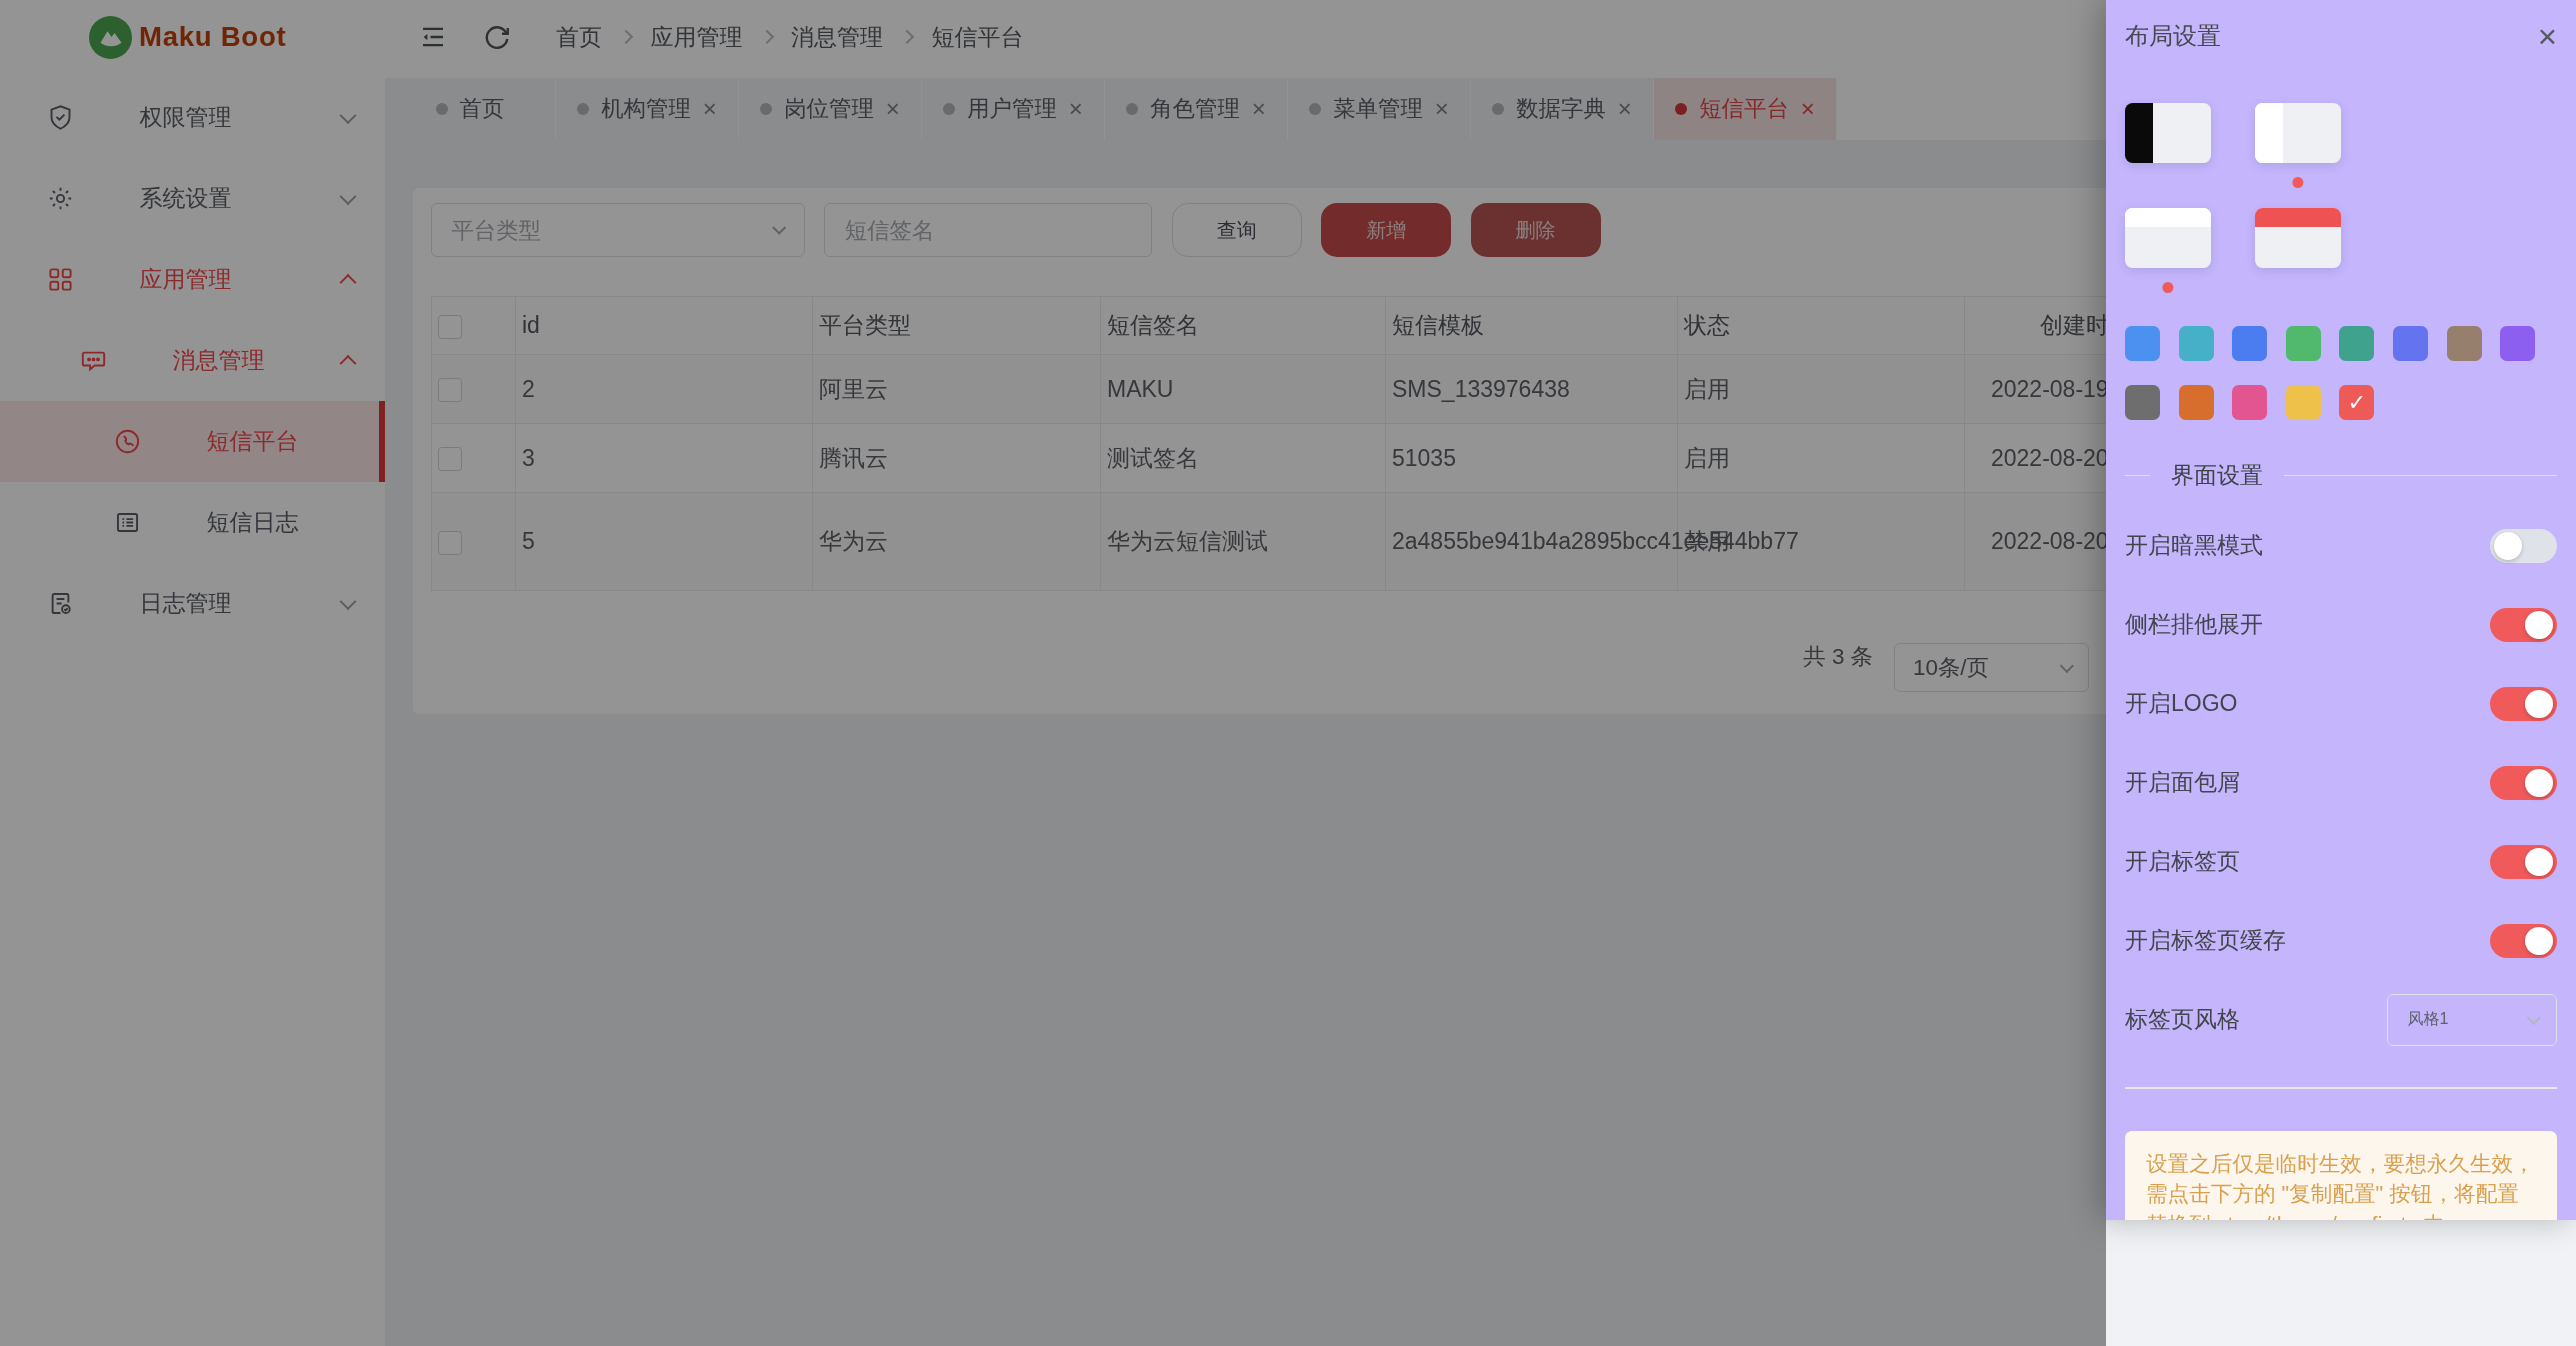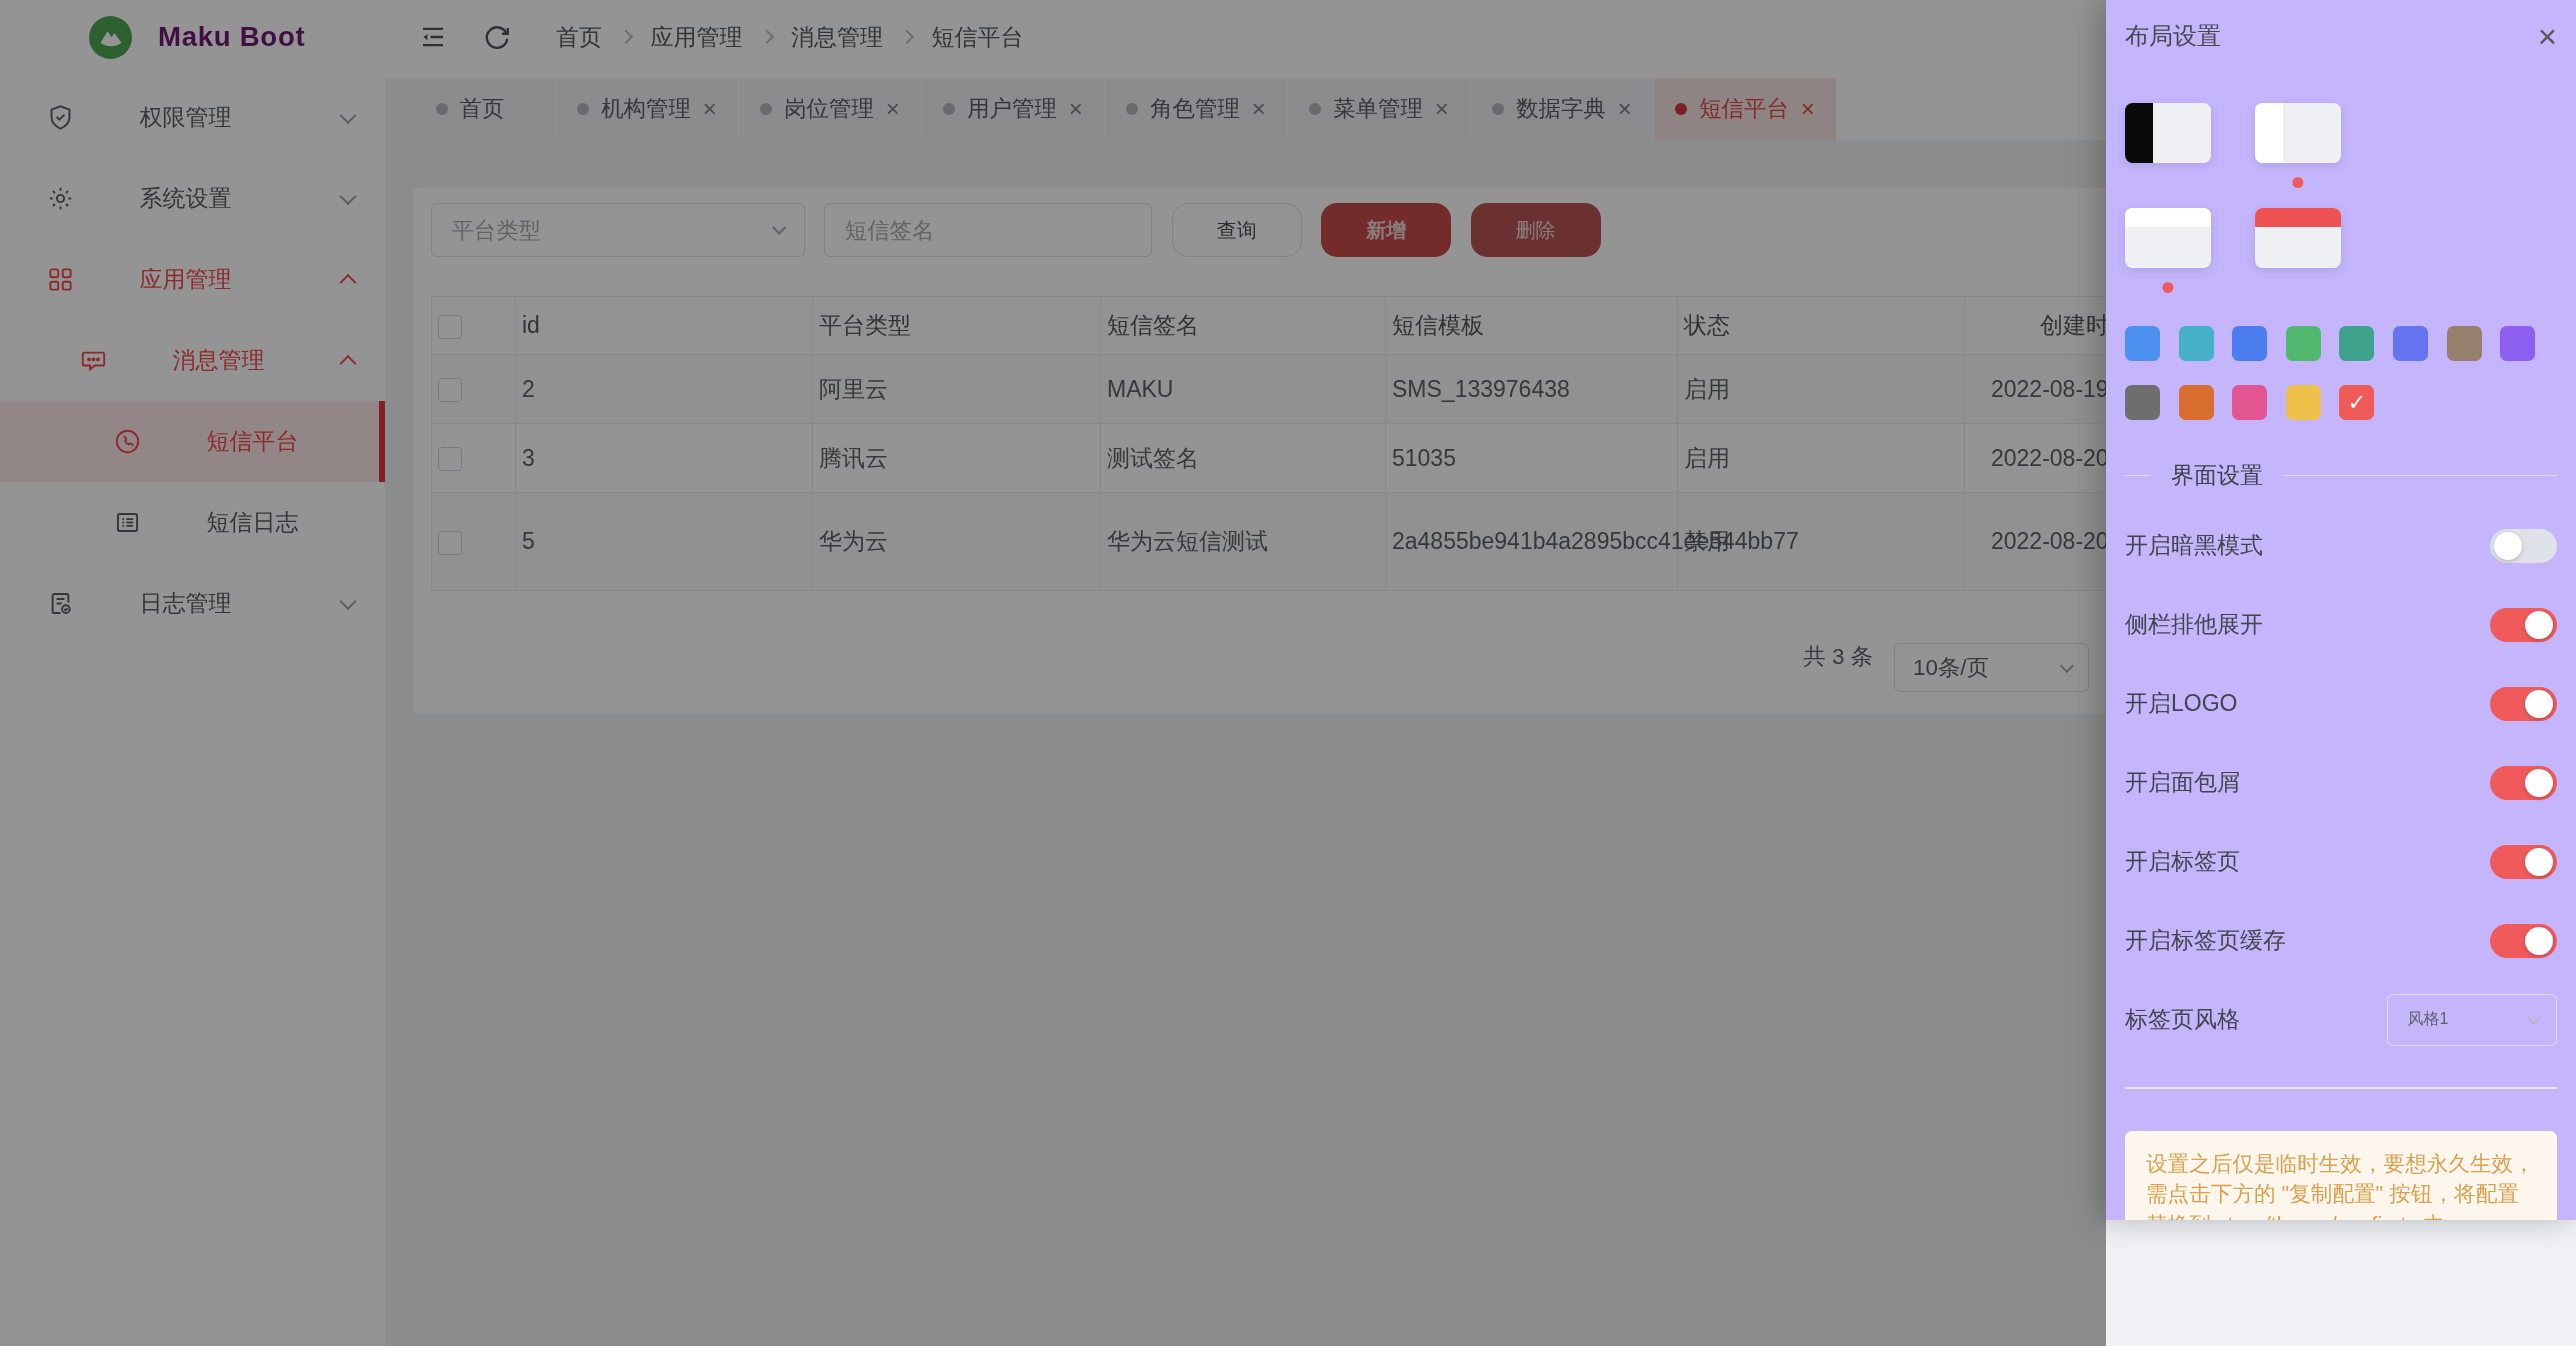--- a/index.html
+++ b/index.html
@@ -5,21 +5,21 @@
   * { margin:0; padding:0; box-sizing:border-box; }
   html,body { width:2576px; height:1346px; overflow:hidden; }
   body { font-family:"Liberation Sans","DejaVu Sans",sans-serif; font-size:22.4px; color:#606266; background:#fff; }
   #app { position:relative; width:2576px; height:1346px; overflow:hidden; background:#f0f2f5; }
 
   
   .sidebar { position:absolute; left:0; top:0; width:385px; height:1346px; background:#fff; z-index:1; }
   .logo-row { height:74px; display:flex; align-items:center; padding-left:89px; }
   .logo-circle { width:43px; height:43px; border-radius:50%; background:#4ca852; display:flex; align-items:center; justify-content:center; flex:0 0 auto; }
   .logo-circle svg { width:28px; height:28px; }
-  .brand-name { margin-left:26px; font-size:27.6px; font-weight:700; color:#701a75; letter-spacing:0.7px; }
+  .brand-name { margin-left:7px; font-size:27.6px; font-weight:700; color:#c2410c; letter-spacing:0.7px; }
   .menu { padding-top:3px; }
   .menu-item { height:81px; display:flex; align-items:center; position:relative; color:#5a5e66; cursor:pointer;gap:46px; }
   .menu-item .mi-ic { width:28px; height:28px; margin-right:19.4px; flex:0 0 auto; display:flex; align-items:center; justify-content:center; }
   .menu-item .mi-ic svg { width:27px; height:27px; }
   .menu-item span.lbl { font-size:23px; }
   .menu-item .chev { position:absolute; right:31px; top:50%; width:12px; height:12px; border-right:2.2px solid #9a9ea6; border-bottom:2.2px solid #9a9ea6; }
   .chev.down { transform:translateY(-70%) rotate(45deg); }
   .chev.up { transform:translateY(-30%) rotate(-135deg); }
   .menu-item.lv1 { padding-left:46px; }
   .menu-item.lv2 { padding-left:79px; }
@@ -51,21 +51,21 @@
   
   .content { position:absolute; left:385px; top:139px; right:0; bottom:0; background:#f0f2f5; }
   .card { position:absolute; left:28px; top:49px; width:2134px; height:526px; background:#fff; border-radius:6px; padding:15px 18px; }
   .filters { display:flex; align-items:center; gap:19.4px; height:54px; }
   .sel, .inp { height:54px; border:1.5px solid #dcdfe6; border-radius:6px; background:#fff; display:flex; align-items:center; padding:0 19.4px; color:#a8abb2; font-size:22.4px; }
   .sel { width:374px; position:relative; }
   .sel .chev { position:absolute; right:19.4px; top:50%; width:10.4px; height:10.4px; border-right:2.2px solid #a8abb2; border-bottom:2.2px solid #a8abb2; transform:translateY(-70%) rotate(45deg); }
   .inp { width:328px; }
   .btn { height:54px; padding:0 44px; border-radius:16px; font-size:20px; display:flex; align-items:center; justify-content:center; cursor:pointer; border:1.5px solid transparent; }
   .btn.plain { background:#fff; border-color:#dcdfe6; color:#4a4e57; }
-  .btn.primary { background:#c94a4a; color:#f1d7d7;font-weight:bold; }
+  .btn.primary { background:#c94a4a; color:#f1d7d7; }
   .btn.danger { background:#b95454; color:#eed9d9; }
 
   
   table.grid { border-collapse:collapse; margin-top:39px; width:2098px; table-layout:fixed; }
   .grid th, .grid td { border:1.5px solid #e9ebf0; font-size:23px; font-weight:400; color:#5d6168; text-align:left; padding:7.5px 6px; }
   .grid th { height:58px; background:#fdfdfd; color:#55585f; }
   .grid td { height:69px; }
   .grid tr.striped td { background:#fafafa; }
   .grid tr.tall td { height:98px; }
   .grid th.col-created, .grid td.col-created { text-align:left; }

